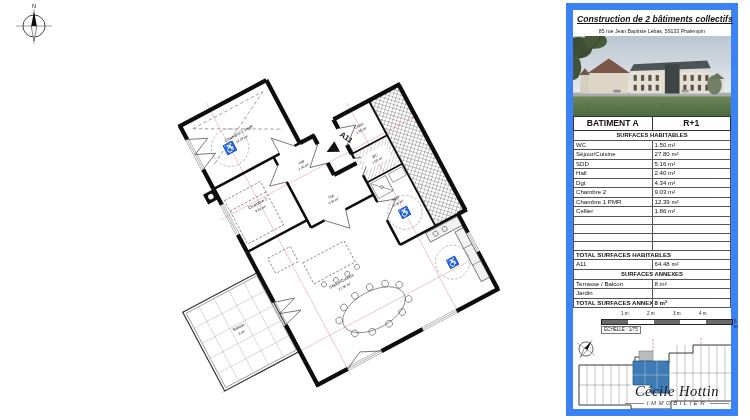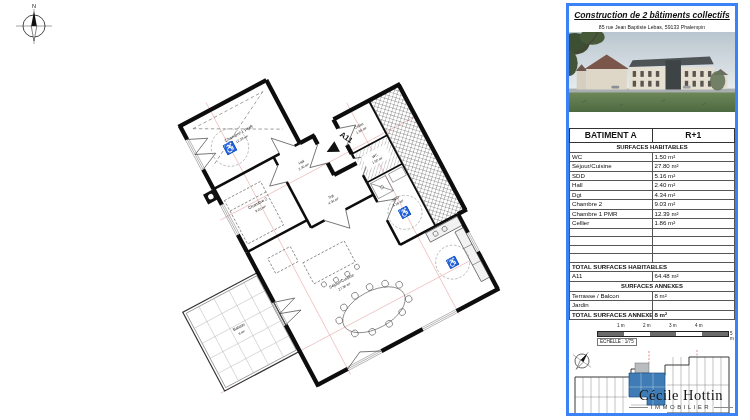--- a/index.html
+++ b/index.html
@@ -9,33 +9,33 @@
     font-family:"Liberation Sans", sans-serif;
     color:#111;
   }
   
   .sheet{position:absolute;left:0;top:0;width:563px;height:420px;background:#fff;}
   .sheet svg{display:block;}
 
   
   .panel{
     position:absolute;left:566px;top:3px;width:172px;height:413px;
-    border:3px solid #3b82f6;background:#fff;
+    border:7px solid #3b82f6;background:#fff;
     display:flex;flex-direction:column;box-sizing:border-box;
   }
   .panel-header{padding:4px 4px 2px 4px;text-align:center;}
   .title-line{
     font-size:8.6px;font-weight:bold;font-style:italic;
     text-decoration:underline;line-height:1.35;white-space:nowrap;
   }
   .address{font-size:5.2px;margin-top:2px;color:#222;}
   .photo{width:100%;height:80px;overflow:hidden;flex:none;}
   .photo svg{width:100%;height:80px;}
 
-  table.spec{width:100%;border-collapse:collapse;table-layout:fixed;flex:none;margin-top:16px;}
+  table.spec{width:100%;border-collapse:collapse;table-layout:fixed;flex:none;}
   table.spec td{
     border:1px solid #555;height:8.5px;line-height:8.5px;
     font-size:6.1px;padding:0 2px;overflow:hidden;white-space:nowrap;
     box-sizing:border-box;
   }
   table.spec tr.hrow td{height:13px;line-height:13px;font-size:8.6px;font-weight:bold;text-align:center;border-color:#333;}
   table.spec tr.shead td{height:9px;line-height:9px;font-size:5.9px;font-weight:bold;text-align:center;}
   table.spec tr.total td{font-weight:bold;}
 
   .scale{position:relative;height:24px;margin:3px 8px 0 8px;flex:none;}
@@ -46,21 +46,21 @@
   .sb-tick{position:absolute;top:0;font-size:4.6px;color:#222;}
   .sb-t1{left:40px;} .sb-t2{left:66px;} .sb-t3{left:92px;} .sb-t4{left:118px;}
   .sb-t5{left:153px;top:8px;}
   .sb-echelle{
     position:absolute;left:20px;top:15px;font-size:4.6px;color:#222;
     border:1px solid #777;padding:0 2px;line-height:6px;background:#fff;
   }
 
   .siteplan{position:relative;flex:1;overflow:hidden;}
   .siteplan svg{position:absolute;left:0;top:0;}
-  .logo{position:absolute;right:2px;bottom:3px;width:104px;text-align:center;background:transparent;}
+  .logo{position:absolute;right:2px;bottom:3px;width:104px;text-align:center;background:transparent;font-style:italic;}
   .logo-name{
     font-family:"Liberation Serif", serif;font-size:14.5px;line-height:15px;
     color:#151515;letter-spacing:0.5px;white-space:nowrap;
   }
   .logo-tagline{display:flex;align-items:center;gap:3px;margin-top:1px;}
   .logo-tagline .line{flex:1;height:1px;background:#8a8a8a;}
   .logo-tagline span{font-size:6px;letter-spacing:2.5px;color:#3a3a3a;white-space:nowrap;}
 </style>
 </head>
 <body>

